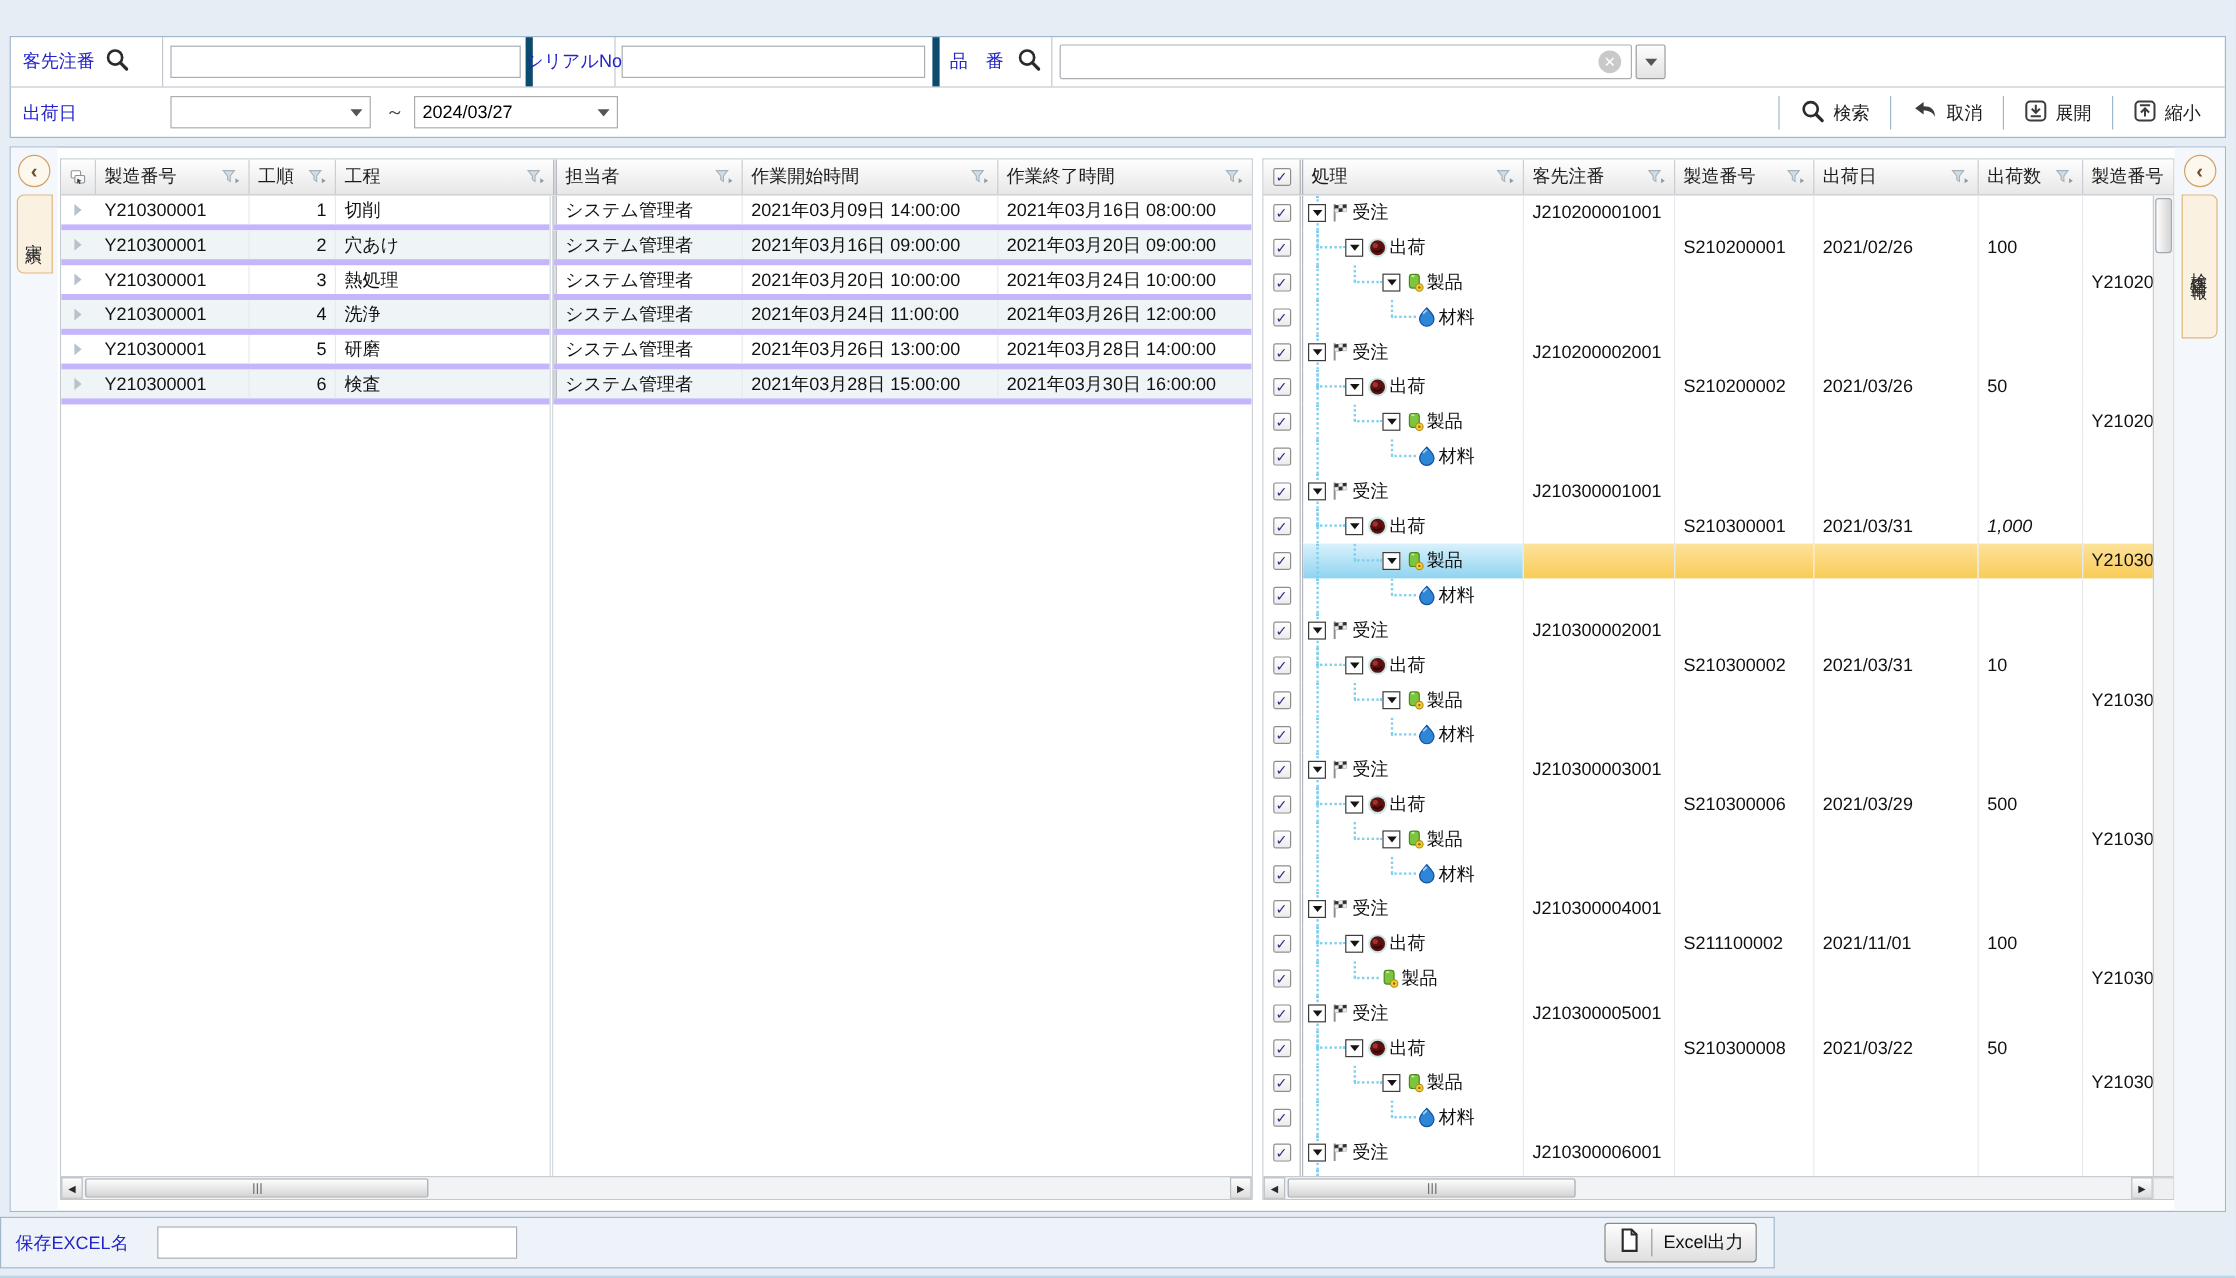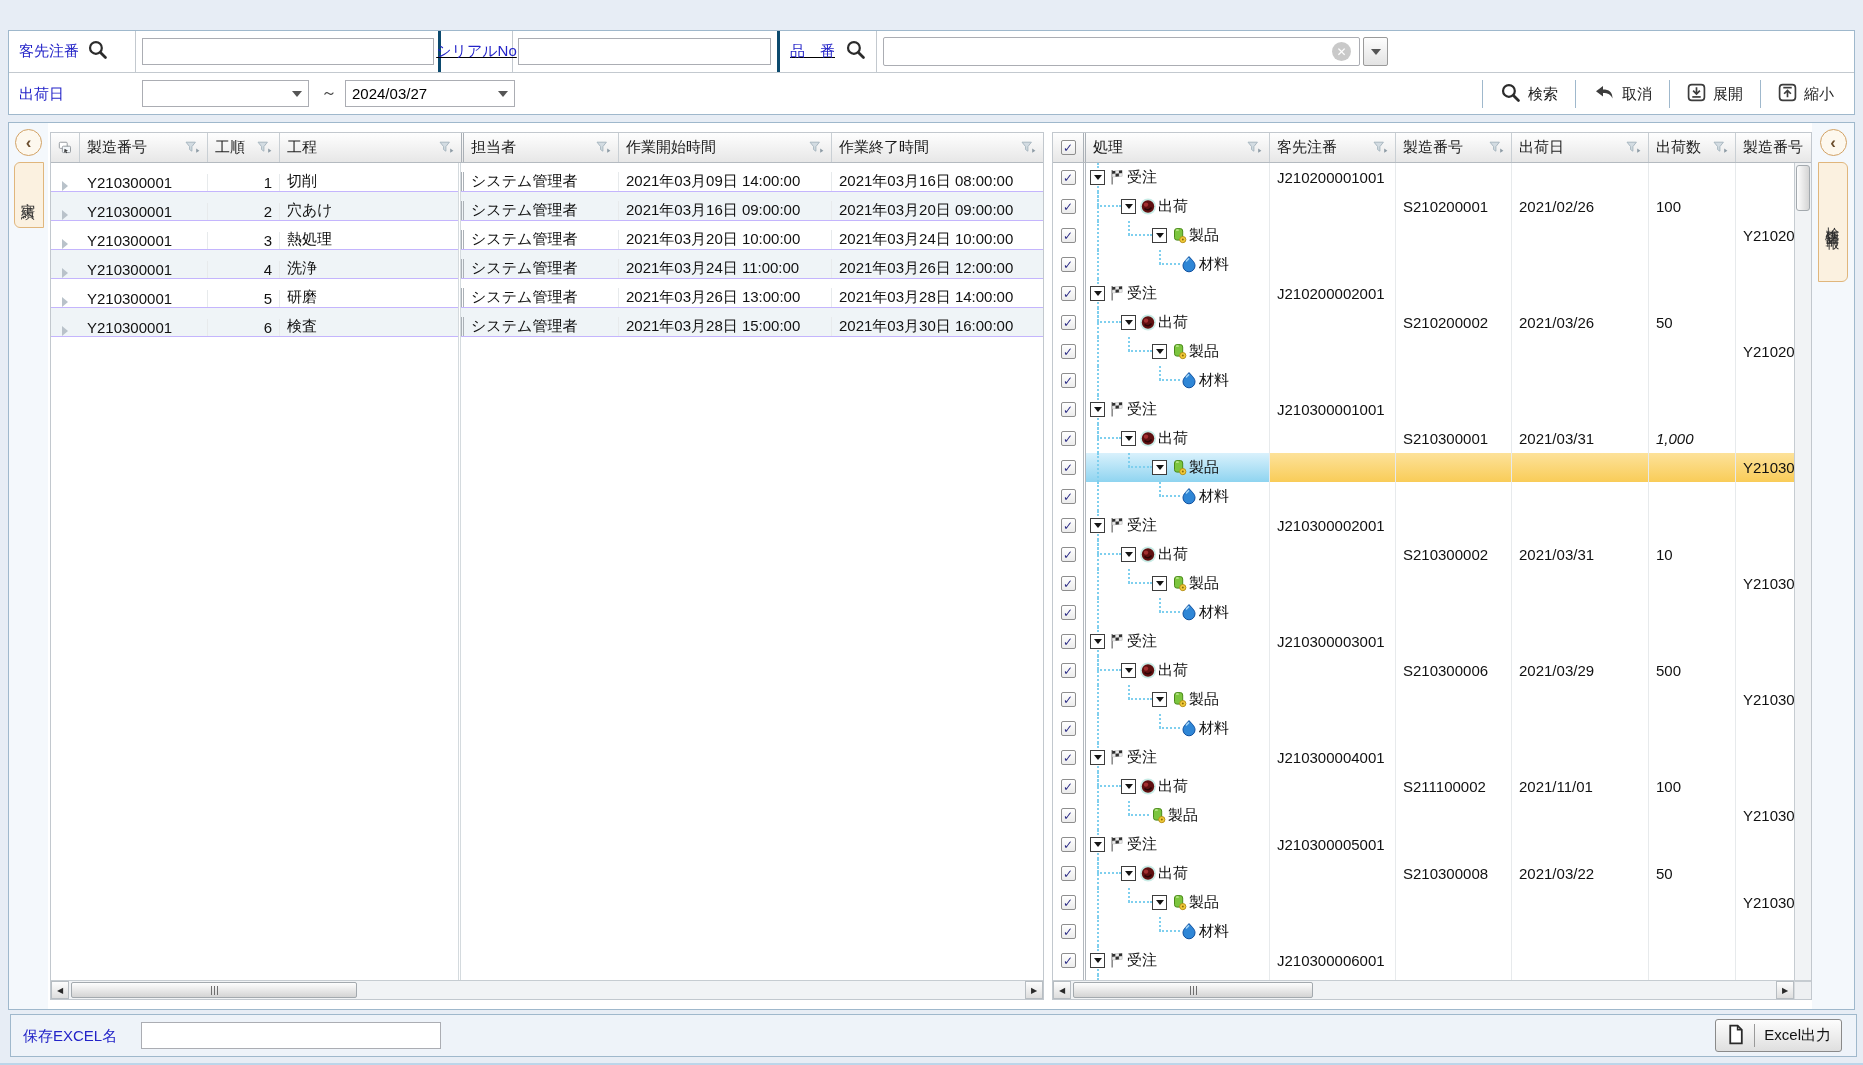--- a/index.html
+++ b/index.html
@@ -14,21 +14,21 @@
   .win-controls{position:absolute;right:12px;top:5px;display:flex;gap:16px;align-items:center;color:#3a3a3a;}
   .win-controls span{cursor:pointer;font-size:15px;line-height:1;}
 
   
   .search-panel{position:absolute;left:8px;top:30px;width:1847px;height:85px;background:#fff;border:1px solid #9fb8cc;}
   .srow{position:absolute;left:0;right:0;height:42px;}
   .srow1{top:0;border-bottom:1px solid #c3c9cf;}
   .srow2{top:42px;bottom:0;}
   .blbl{color:#2323c8;font-size:15px;white-space:pre;}
   .lblcell{position:absolute;top:0;bottom:0;display:flex;align-items:center;gap:8px;padding:0 10px;}
-  .cellbord{border-right:1px solid #c3c9cf;border-left:3px solid #0c4a6e;text-decoration:underline;}
+  .cellbord{border-right:1px solid #c3c9cf;border-left:6px solid #0c4a6e;}
   .tin{position:absolute;top:7px;height:27px;border:1px solid #abadb3;background:#fff;font-size:15px;padding:0 6px;
     font-family:"Liberation Sans","DejaVu Sans",sans-serif;}
   .combo-wrap{position:absolute;top:6px;height:29px;display:flex;}
   .combo-box{position:relative;flex:1;border:1px solid #abadb3;background:#fff;border-radius:2px;}
   .combo-clear{position:absolute;right:8px;top:4px;width:19px;height:19px;border-radius:50%;background:#c9c9c9;
     color:#fff;display:flex;align-items:center;justify-content:center;font-size:12px;font-weight:bold;cursor:pointer;}
   .combo-btn{width:25px;margin-left:3px;border:1px solid #9a9a9a;border-radius:2px;background:linear-gradient(#fdfdfd,#e3e3e3);
     display:flex;align-items:center;justify-content:center;cursor:pointer;}
   .dd{position:absolute;top:7px;height:27px;border:1px solid #abadb3;background:#fff;display:flex;align-items:center;
     justify-content:space-between;padding:0 6px;font-size:15px;cursor:pointer;}
@@ -51,21 +51,21 @@
   
   .grid{position:absolute;top:9px;bottom:9px;border:1px solid #c2c8ce;display:flex;flex-direction:column;background:#fff;}
   .lgrid{left:41px;width:994px;}
   .rgrid{left:1043px;width:760px;}
   .ghead{height:30px;display:flex;background:linear-gradient(#fefefe,#e7e7e7);border-bottom:1px solid #b4bac0;flex:0 0 auto;}
   .hcell{display:flex;align-items:center;padding:0 7px;font-size:15px;color:#1c1c1c;border-right:1px solid #c9cfd4;
     overflow:hidden;white-space:nowrap;cursor:pointer;}
   .hcell .sp{flex:1;}
   .dsepb{border-right:3px double #aab0b6 !important;}
   .gbody{flex:1;position:relative;overflow:hidden;background:#fff;}
-  .grow{display:flex;height:29px;border-bottom:1px solid #c4b5fd;cursor:pointer;align-items:flex-end;}
+  .grow{display:flex;height:29px;border-bottom:5px solid #c4b5fd;cursor:pointer;}
   .grow.alt{background:#eff4f7;}
   .gcell{padding:0 7px;font-size:15px;color:#111;display:flex;align-items:center;border-right:1px solid #e7eaec;
     overflow:hidden;white-space:nowrap;}
   .num{justify-content:flex-end;}
   .exptri{width:0;height:0;border-top:5px solid transparent;border-bottom:5px solid transparent;border-left:6px solid #b9c2ca;margin-left:4px;}
   .colsep-ext{position:absolute;top:0;bottom:0;width:3px;border-left:1px solid #d4dade;border-right:1px solid #d4dade;background:#fff;pointer-events:none;}
   .gfoot{flex:0 0 26px;display:flex;align-items:center;font-size:15px;color:#111;border-top:1px solid #e8ebee;}
 
   
   .trow{display:flex;height:29px;cursor:pointer;position:relative;}
@@ -92,21 +92,21 @@
   .strack{flex:1;position:relative;cursor:pointer;}
   .sthumb{position:absolute;top:1px;bottom:1px;background:linear-gradient(#fdfdfd,#d4d4d4);border:1px solid #a3a9ae;
     border-radius:2px;display:flex;align-items:center;justify-content:center;gap:2px;cursor:pointer;}
   .sthumb i{width:1px;height:9px;background:#6f6f6f;}
   .vsb{position:absolute;right:0;top:30px;bottom:19px;width:17px;background:#f1f3f5;border-left:1px solid #c6ccd1;z-index:5;}
   .vthumb{position:absolute;left:1px;right:1px;top:2px;height:46px;background:linear-gradient(90deg,#fdfdfd,#d4d4d4);
     border:1px solid #a3a9ae;border-radius:3px;cursor:pointer;}
   .corner{flex:0 0 17px;border-top:1px solid #c6ccd1;border-left:1px solid #d6dadd;background:#eef0f2;}
 
   
-  .bottom-bar{position:absolute;left:10px;top:1014px;width:1847px;height:43px;background:#eef3f9;border:1px solid #9fb8cc;}
+  .bottom-bar{position:absolute;left:0;top:1014px;width:1479px;height:43px;background:#eef3f9;border:1px solid #9fb8cc;}
   .bbtn{display:flex;align-items:center;height:33px;border:1px solid #8a8a8a;border-radius:3px;
     background:linear-gradient(#fdfdfd,#dfdfdf);font-size:15px;color:#111;cursor:pointer;padding:0 10px;gap:9px;}
   .bdiv{width:1px;align-self:stretch;background:#9a9a9a;margin:4px 0;}
 </style>
 </head>
 <body>
 
 <div class="screen">
 
 

